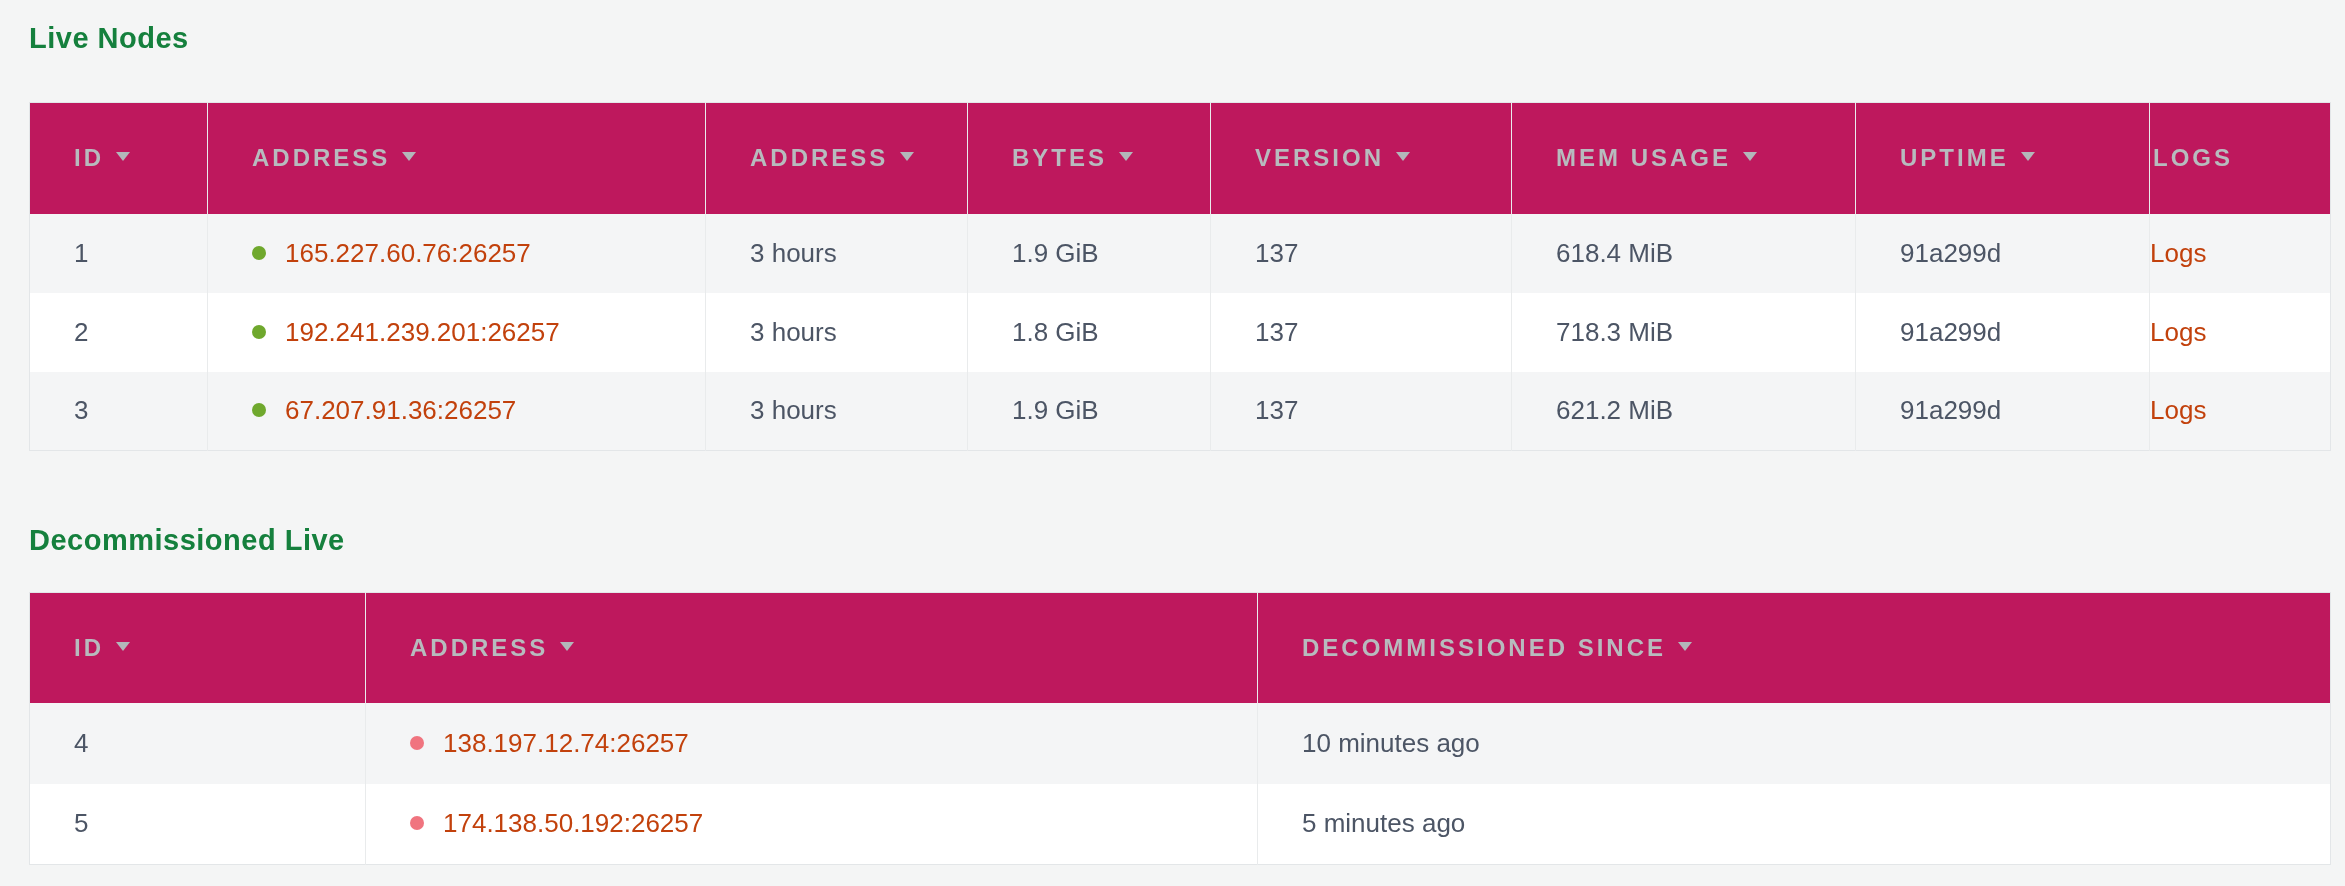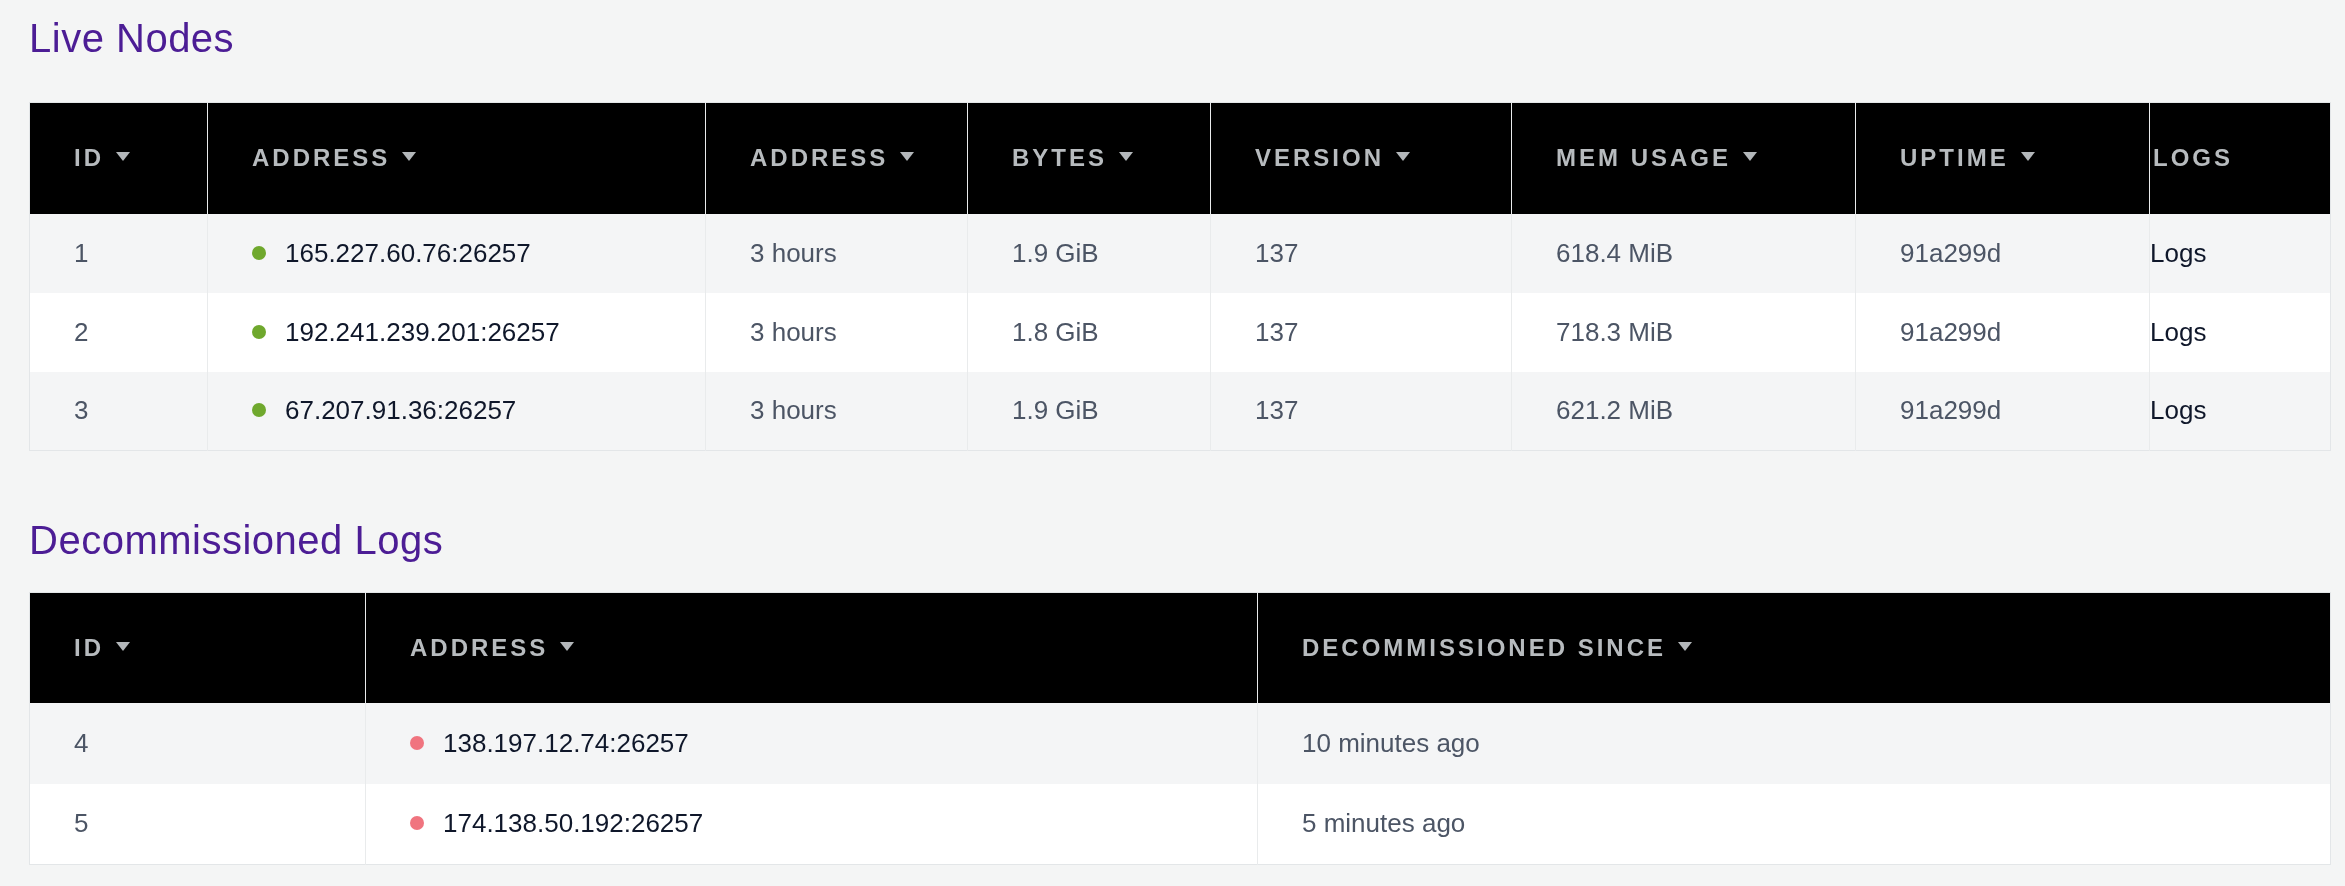--- a/index.html
+++ b/index.html
@@ -5,23 +5,23 @@
   * { margin: 0; padding: 0; box-sizing: border-box; }
   html, body { width: 2345px; height: 886px; overflow: hidden; }
   body {
     background: #f4f5f5;
     font-family: "Liberation Sans", sans-serif;
     color: #4c5565;
   }
   .page { padding: 10px 14px 0 29px; }
 
   .section-title {
-    font-size: 40px;
-    font-weight: 400;
-    color: #4c1d95;
+    font-size: 29px;
+    font-weight: 700;
+    color: #15803d;
     line-height: 56px;
     letter-spacing: 0.5px;
   }
   .title-live { margin-top: 0; }
   .title-decomm { margin-top: 61px; }
 
   table.nodes {
     width: 2301px;
     table-layout: fixed;
     border-collapse: collapse;
@@ -36,21 +36,21 @@
 
   thead th {
     height: 111px;
     text-align: left;
     vertical-align: middle;
     padding-left: 44px;
     font-size: 24px;
     font-weight: 700;
     letter-spacing: 3px;
     color: #b7bbbe;
-    background: #000000;
+    background: #be185d;
     cursor: pointer;
     white-space: nowrap;
   }
   table.decomm-table thead th { height: 110px; }
 
   tbody td {
     height: 79px;
     vertical-align: middle;
     padding-left: 44px;
     font-size: 26px;
@@ -82,21 +82,21 @@
     border-radius: 50%;
     margin-right: 19px;
     vertical-align: middle;
     position: relative;
     top: -2px;
   }
   .dot-live { background: #6fa82d; }
   .dot-decommissioned { background: #f0747f; }
 
   a.link {
-    color: #0f172a;
+    color: #c2410c;
     text-decoration: none;
     cursor: pointer;
   }
 </style>
 </head>
 <body>
 
 <div class="page">
 
   <section>
@@ -154,21 +154,21 @@
           <td>137</td>
           <td>621.2 MiB</td>
           <td>91a299d</td>
           <td class="col-center"><a class="link">Logs</a></td>
         </tr>
       </tbody>
     </table>
   </section>
 
   <section>
-    <h2 class="section-title title-decomm">Decommissioned Logs</h2>
+    <h2 class="section-title title-decomm">Decommissioned Live</h2>
 
     <table class="nodes decomm-table">
       <colgroup>
         <col style="width:336px">
           <col style="width:892px">
           <col style="width:1073px">
       </colgroup>
       <thead>
         <tr>
           <th><span>ID</span><span class="sort-arrow"></span></th>

